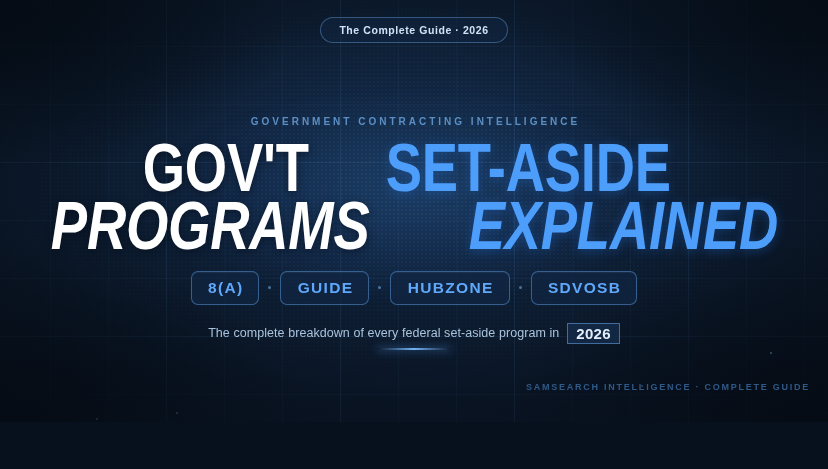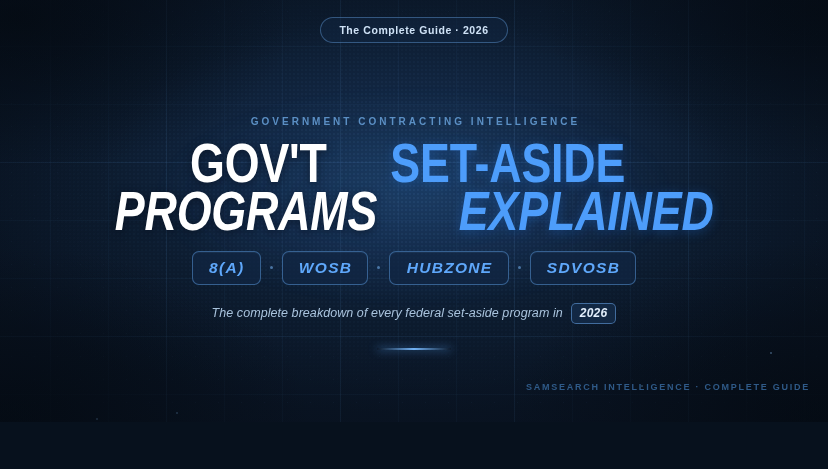--- a/index.html
+++ b/index.html
@@ -125,21 +125,21 @@
     text-indent: 0.30em;
     white-space: nowrap;
   }
 
   .headline {
     margin-top: 12px;
     text-align: center;
     line-height: 0.845;
     font-family: "Liberation Sans Narrow", "Liberation Sans", sans-serif;
     font-weight: 700;
-    font-size: 56px;
+    font-size: 68px;
     letter-spacing: -0.004em;
     white-space: nowrap;
   }
   .headline .line { display: block; }
   .headline .line-2 { margin-top: 1px; font-style: italic; }
   .hl-word {
     display: inline-block;
     transform: scaleX(0.80);
     transform-origin: center;
   }
@@ -168,52 +168,50 @@
     border-radius: 7px;
     background: rgba(16,38,66,0.72);
     box-shadow: inset 0 1px 0 rgba(140,195,250,0.07);
     color: #5fa8fb;
     font-family: "Liberation Sans Narrow", "Liberation Sans", sans-serif;
     font-size: 15.5px;
     font-weight: 700;
     letter-spacing: 0.085em;
     text-indent: 0.085em;
     white-space: nowrap;
-    font-style: italic;
   }
   .pill-dot {
     width: 3px;
     height: 3px;
     border-radius: 50%;
     background: rgba(109,166,226,0.62);
   }
 
   .subtitle {
     margin-top: 18px;
     display: flex;
     align-items: center;
     gap: 8px;
     color: #a9c3dd;
     font-size: 12.5px;
     font-weight: 400;
     letter-spacing: 0.005em;
     white-space: nowrap;
-    font-style: italic;
   }
   .year-chip {
     display: inline-flex;
     align-items: center;
     justify-content: center;
     height: 19px;
     padding: 0 8px;
     border: 1px solid rgba(96,152,214,0.62);
-    border-radius: 5px;
+    border-radius: 0;
     background: rgba(20,44,74,0.80);
     color: #e2eefb;
-    font-size: 12px;
+    font-size: 15px;
     font-weight: 700;
     letter-spacing: 0.02em;
   }
 
   .accent-rule {
     position: absolute;
     left: 50%;
     top: 348px;
     width: 74px;
     height: 2px;
@@ -264,21 +262,21 @@
         <span class="hl-word hl-light" style="margin-right: 0.3em;">GOV'T</span><span class="hl-word hl-accent">SET-ASIDE</span>
       </span>
       <span class="line line-2">
         <span class="hl-word hl-light" style="margin-right: 0.3em;">PROGRAMS</span><span class="hl-word hl-accent">EXPLAINED</span>
       </span>
     </div>
 
     <div class="pill-row">
       <span class="pill">8(A)</span>
       <span class="pill-dot"></span>
-      <span class="pill">WOSB</span>
+      <span class="pill">GUIDE</span>
       <span class="pill-dot"></span>
       <span class="pill">HUBZONE</span>
       <span class="pill-dot"></span>
       <span class="pill">SDVOSB</span>
     </div>
 
     <div class="subtitle">
       <span>The complete breakdown of every federal set-aside program in</span>
       <span class="year-chip">2026</span>
     </div>

